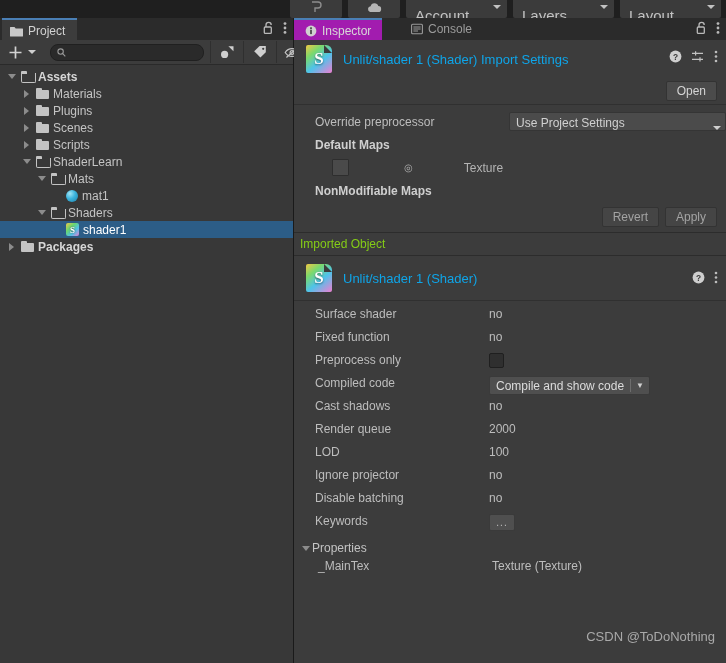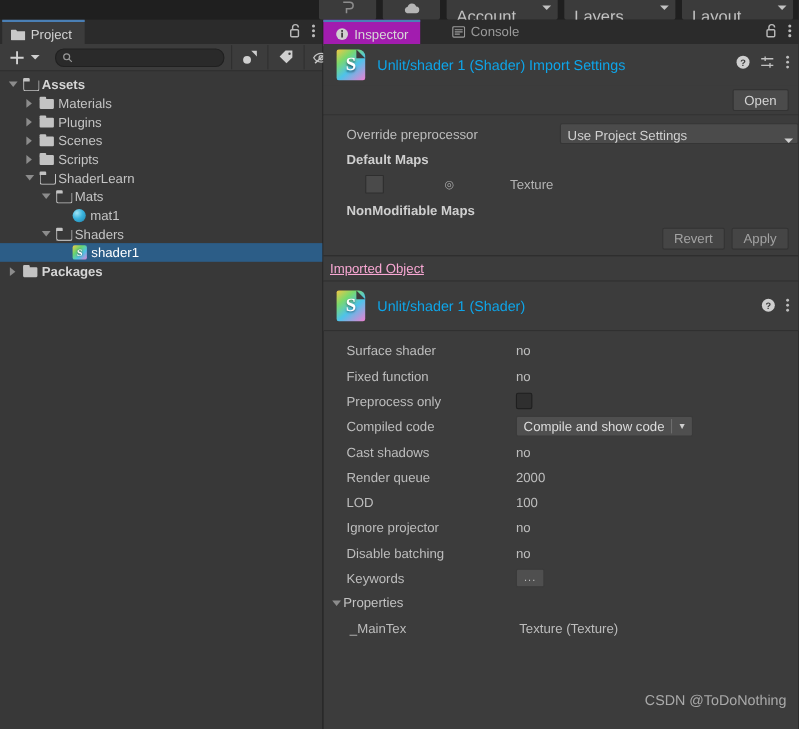--- a/index.html
+++ b/index.html
@@ -90,26 +90,26 @@
   .frow .k.b{font-weight:bold;color:#cfcfcf;}
   .dropdown{width:249px;height:17px;background:#4b4b4b;border:1px solid #353535;border-radius:2px;
             display:flex;align-items:flex-end;justify-content:space-between;padding:0 4px 0 6px;color:#d0d0d0;font-size:12px;}
   .swatch{width:15px;height:15px;background:#4a4a4a;border:1px solid #2e2e2e;border-radius:1px;}
   .target{color:#b0b0b0;font-size:10px;margin:0 3px 0 7px;}
   .chkbox{width:13px;height:13px;background:#2f2f2f;border:1px solid #1f1f1f;border-radius:2px;}
 
   .applyrow{height:30px;display:flex;justify-content:flex-end;align-items:center;gap:6px;padding-right:9px;}
 
   .impbar{height:22px;background:#3c3c3c;display:flex;align-items:center;padding-left:6px;
-          color:#f9a8d4;font-size:12px;border-top:1px solid #2c2c2c;border-bottom:1px solid #2c2c2c;text-decoration:underline;}
+          color:#84cc16;font-size:12px;border-top:1px solid #2c2c2c;border-bottom:1px solid #2c2c2c;}
 
   .obj-head{height:44px;background:#3c3c3c;display:flex;align-items:center;padding-left:8px;position:relative;border-bottom:1px solid #303030;}
 
   .props{padding-top:6px;}
-  .prow{height:23px;display:flex;align-items:center;padding-left:21px;font-size:12px;color:#bdbdbd;}
+  .prow{height:23px;display:flex;padding-left:21px;font-size:12px;color:#bdbdbd;gap:20px;}
   .prow .pk{width:154px;flex:0 0 154px;}
   .splitbtn{height:17px;background:#4f4f4f;border:1px solid #3a3a3a;border-radius:2px;display:inline-flex;
             align-items:center;color:#dcdcdc;font-size:12px;}
   .splitbtn .txt{padding:0 6px;}
   .splitbtn .div{width:1px;height:13px;background:#6d6d6d;}
   .splitbtn .arw{padding:0 5px;font-size:8px;color:#cfcfcf;}
   .dotsbtn{width:24px;height:15px;background:#4f4f4f;border:1px solid #3a3a3a;border-radius:2px;
            display:flex;align-items:center;justify-content:center;color:#bdbdbd;font-size:10px;letter-spacing:1px;}
   .foldrow{height:22px;display:flex;align-items:center;padding-left:8px;font-size:12px;color:#c3c3c3;}
   .foldrow .tw{margin-right:2px;}

